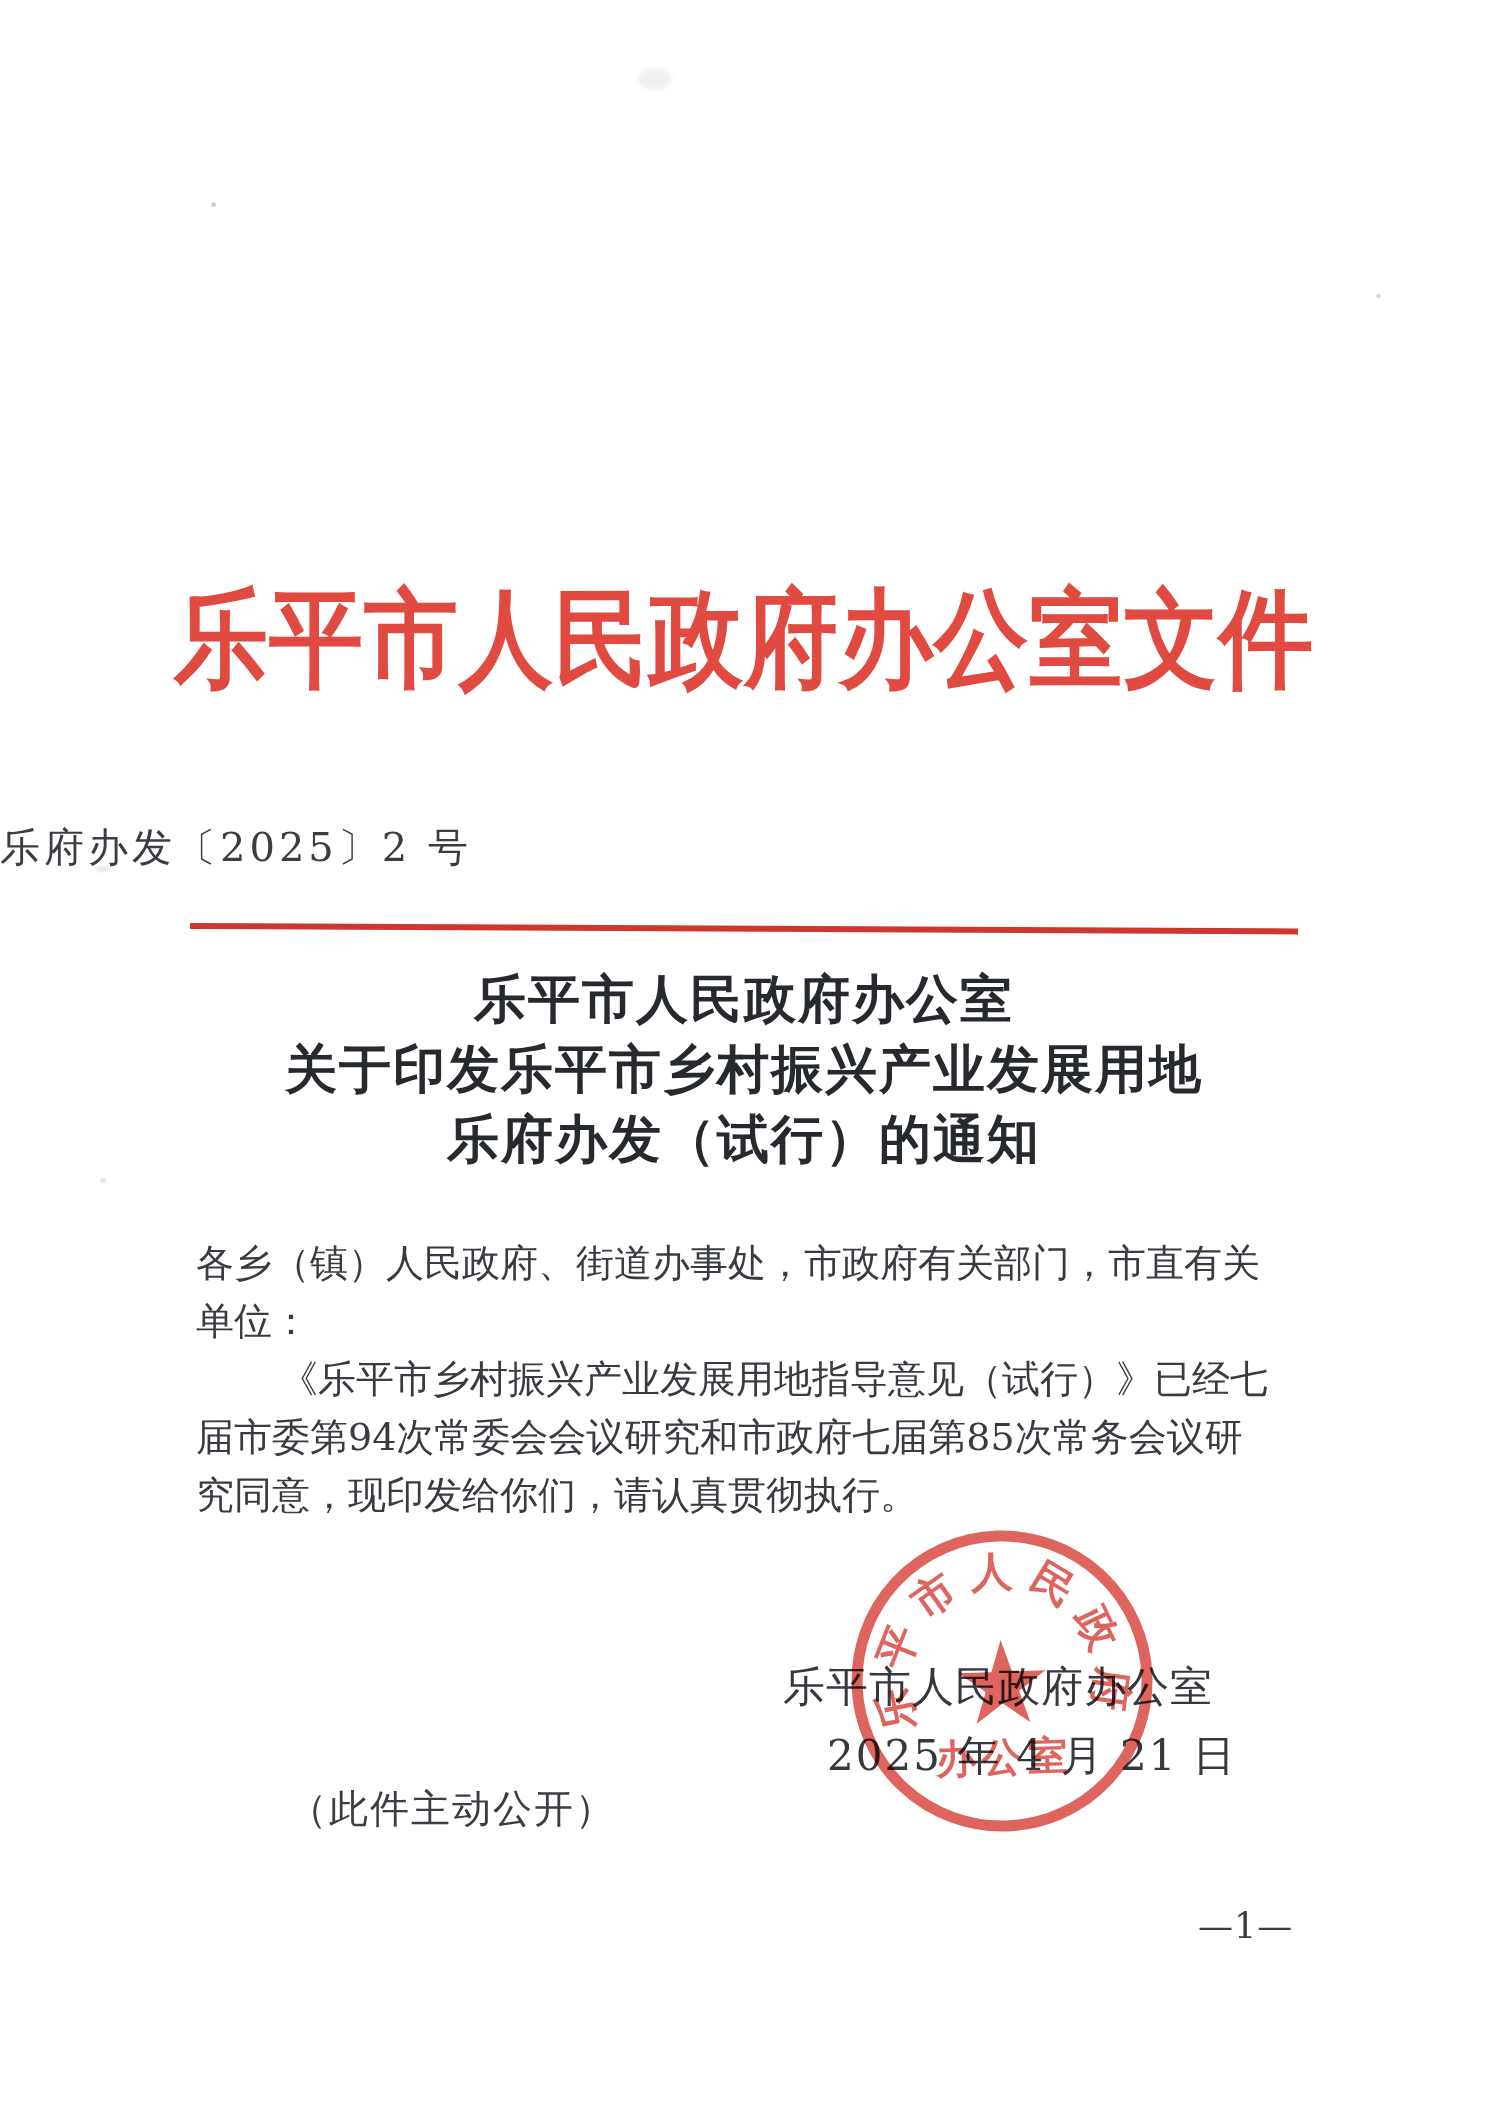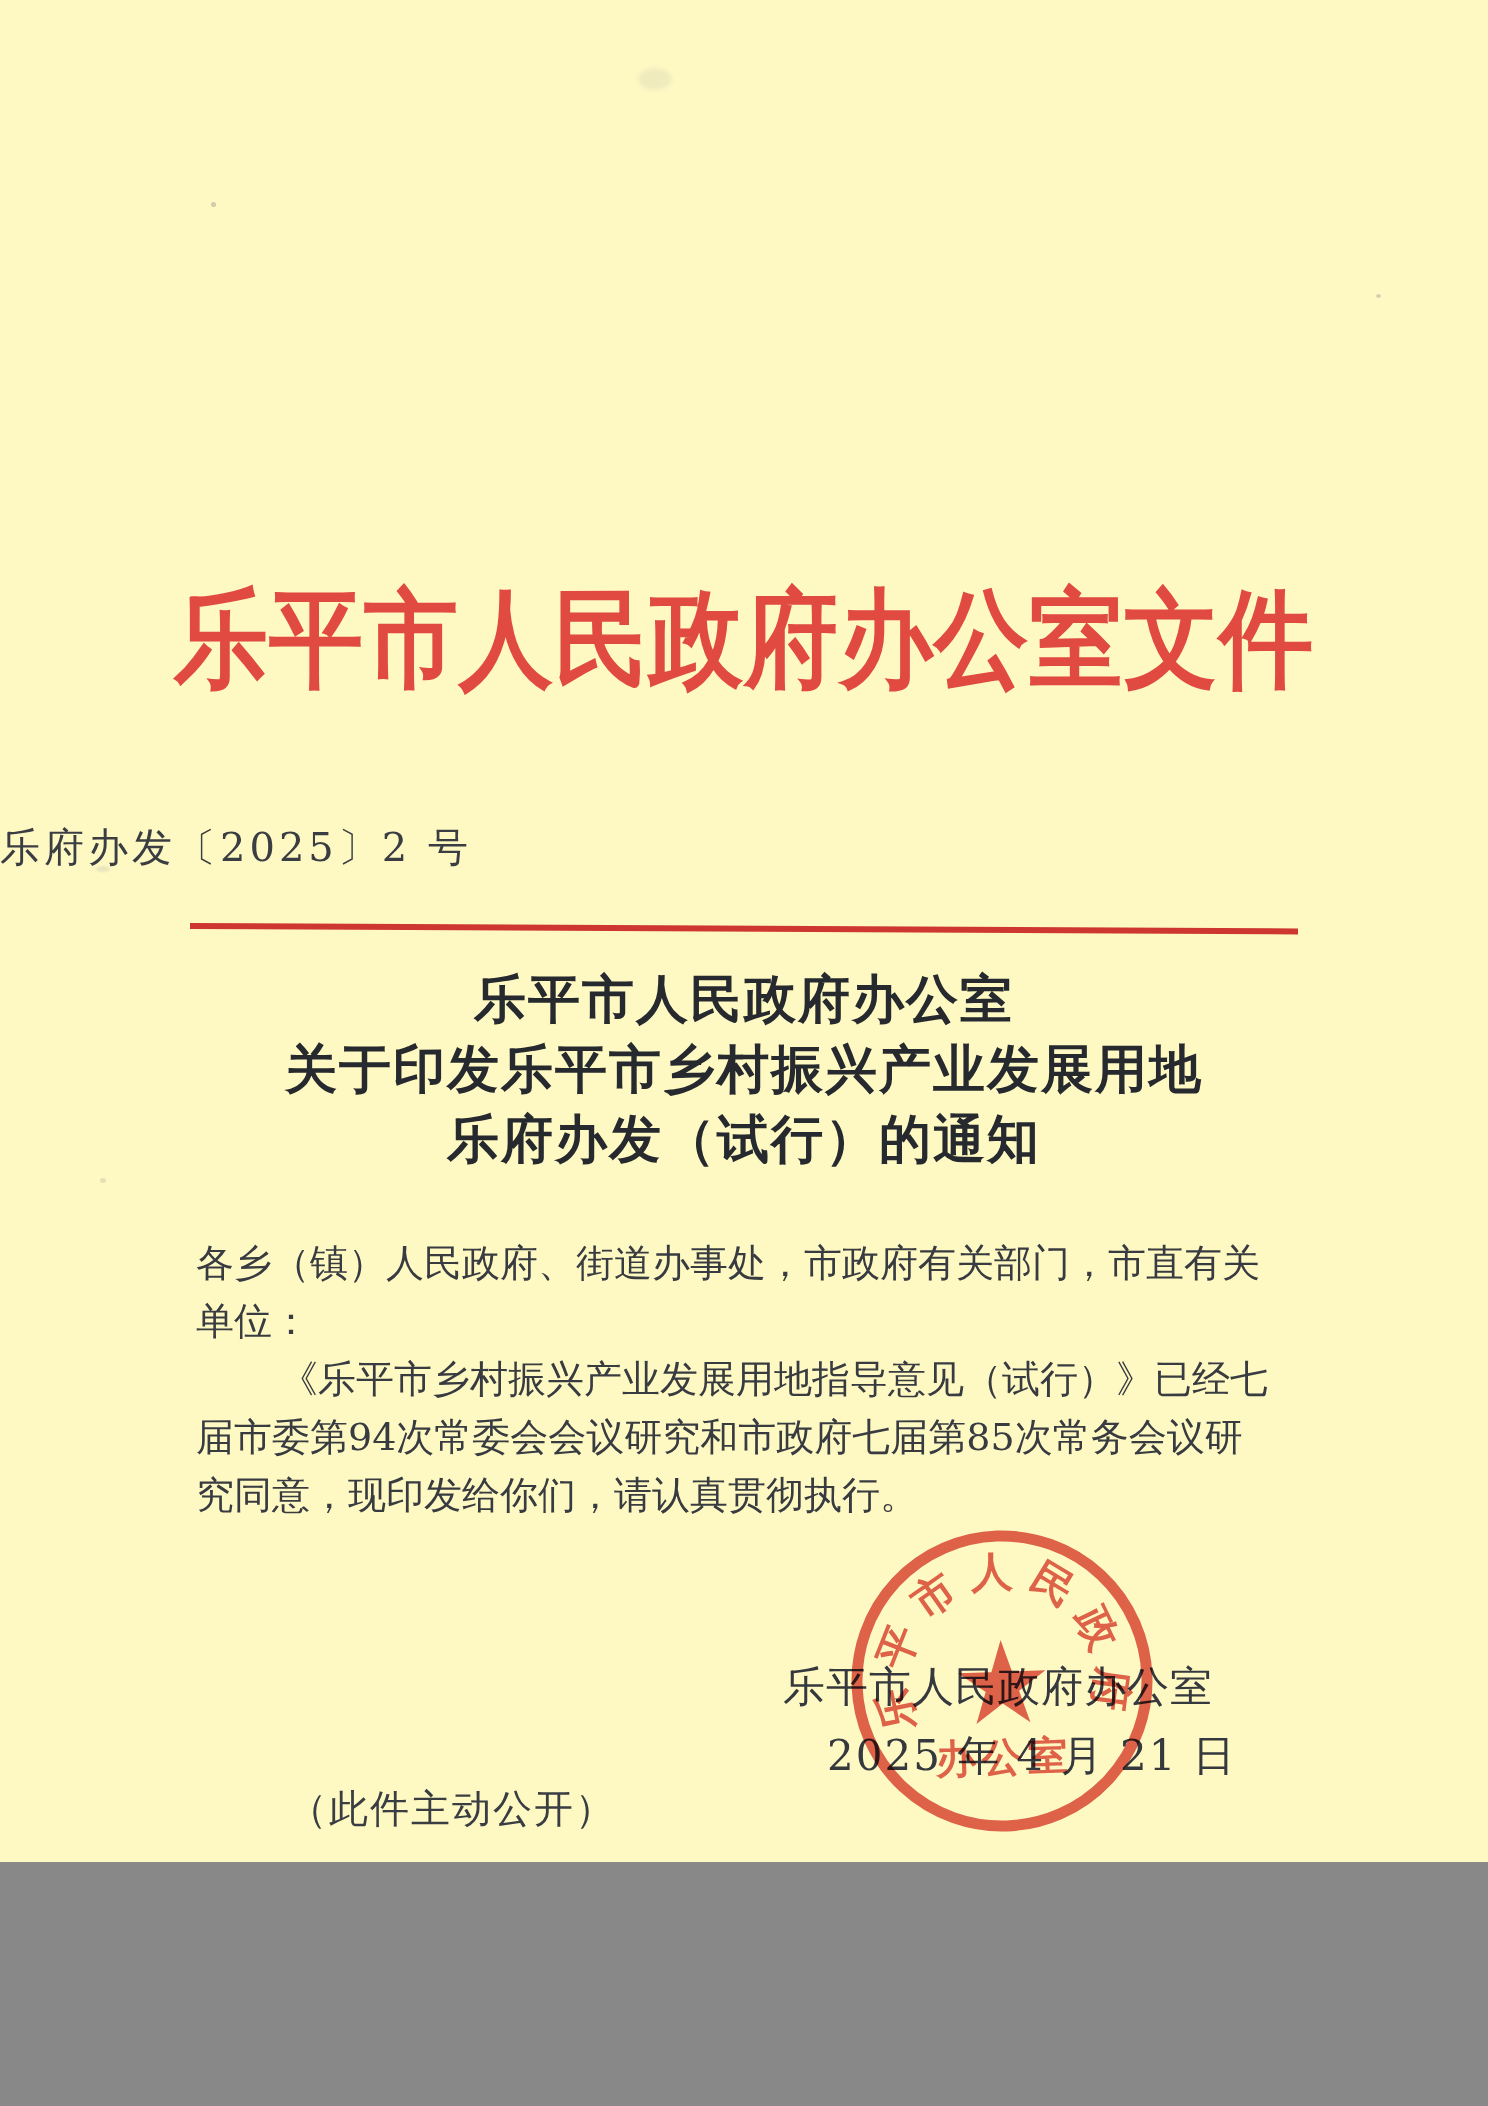--- a/index.html
+++ b/index.html
@@ -1,20 +1,20 @@
 <!DOCTYPE html>
 <html><head>
 <meta charset="utf-8">
 <style>
   html,body { margin:0; padding:0; background:#888; }
   .page {
     position:relative;
-    width:1488px; height:1862px;
+    width:1488px; height:2106px;
     margin:0 auto;
-    background:#fef9c3;
+    background:#ffffff;
     overflow:hidden;
     font-family:"DejaVu Serif","Liberation Serif",serif;
     color:#33363b;
   }
   
   .masthead {
     position:absolute; top:568px; left:0; width:100%;
     text-align:center;
     font-size:94px; font-weight:bold;
     color:#e04a41;

